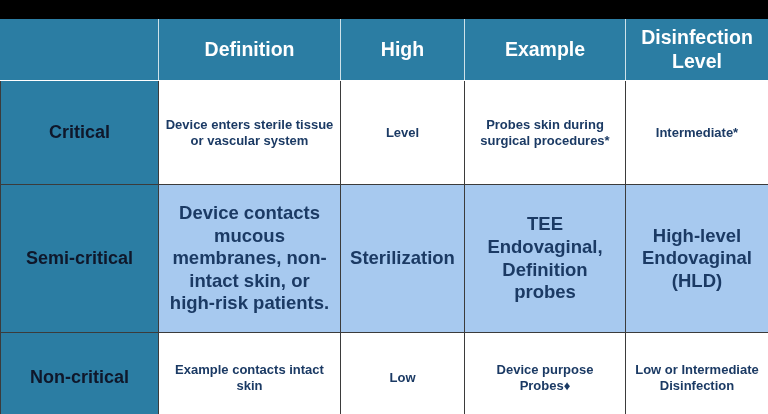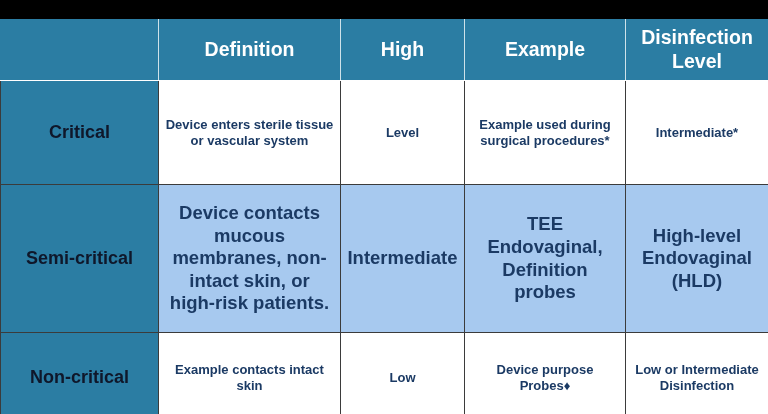--- a/index.html
+++ b/index.html
@@ -126,27 +126,27 @@
           <th>High</th>
           <th>Example</th>
           <th class="last-head">Disinfection Level</th>
         </tr>
       </thead>
       <tbody>
         <tr class="row-white row-critical">
           <td class="cat-cell">Critical</td>
           <td class="body-cell">Device enters sterile tissue or vascular system</td>
           <td class="body-cell risk-cell">Level</td>
-          <td class="body-cell">Example used during surgical procedures*</td>
+          <td class="body-cell">Probes skin during surgical procedures*</td>
           <td class="body-cell">Intermediate*</td>
         </tr>
         <tr class="row-blue row-semi">
           <td class="cat-cell">Semi-critical</td>
           <td class="body-cell">Device contacts mucous membranes, non-intact skin, or high-risk patients.</td>
-          <td class="body-cell risk-cell">Intermediate</td>
+          <td class="body-cell risk-cell">Sterilization</td>
           <td class="body-cell">TEE Endovaginal, Definition probes</td>
           <td class="body-cell">High-level Endovaginal (HLD)</td>
         </tr>
         <tr class="row-white row-non">
           <td class="cat-cell">Non-critical</td>
           <td class="body-cell">Example contacts intact skin</td>
           <td class="body-cell risk-cell">Low</td>
           <td class="body-cell">Device purpose Probes♦</td>
           <td class="body-cell">Low or Intermediate Disinfection</td>
         </tr>

